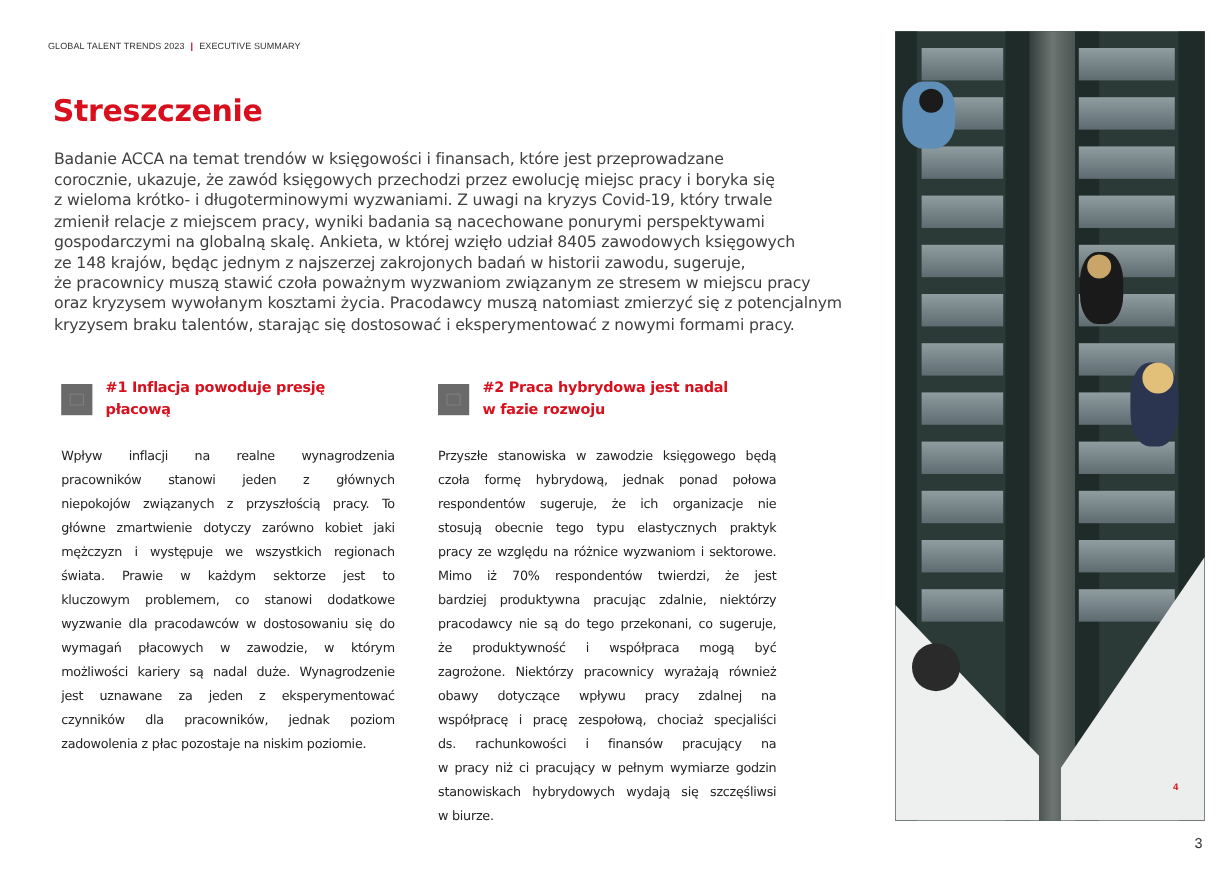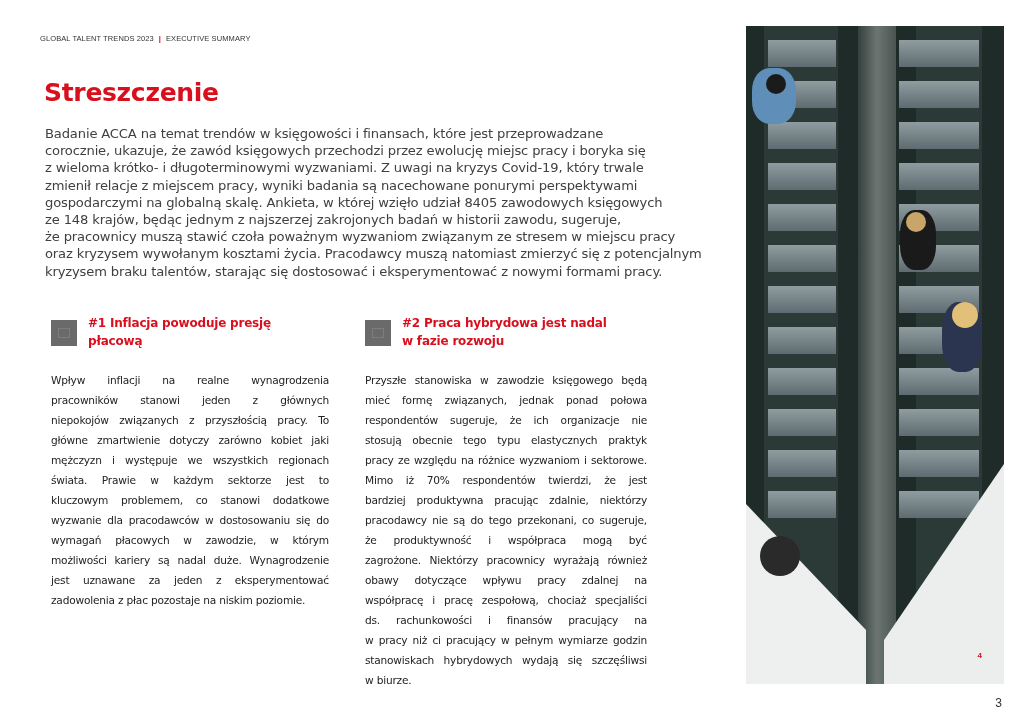--- a/index.html
+++ b/index.html
@@ -72,35 +72,36 @@
     <span>pracowników stanowi jeden z głównych</span>
     <span>niepokojów związanych z przyszłością pracy. To</span>
     <span>główne zmartwienie dotyczy zarówno kobiet jaki</span>
     <span>mężczyzn i występuje we wszystkich regionach</span>
     <span>świata. Prawie w każdym sektorze jest to</span>
     <span>kluczowym problemem, co stanowi dodatkowe</span>
     <span>wyzwanie dla pracodawców w dostosowaniu się do</span>
     <span>wymagań płacowych w zawodzie, w którym</span>
     <span>możliwości kariery są nadal duże. Wynagrodzenie</span>
     <span>jest uznawane za jeden z eksperymentować</span>
+    <span>czynników dla pracowników, jednak poziom</span>
     <span class="last">zadowolenia z płac pozostaje na niskim poziomie.</span>
   </div>
 </div>
 
 <div class="col col2">
   <div class="col-head">
     <div class="icon-box"></div>
     <div class="col-title">
       <div>#2 Praca hybrydowa jest nadal</div>
       <div>w fazie rozwoju</div>
     </div>
   </div>
   <div class="col-body">
     <span>Przyszłe stanowiska w zawodzie księgowego będą</span>
-    <span>mieć formę związanych, jednak ponad połowa</span>
+    <span>czoła formę hybrydową, jednak ponad połowa</span>
     <span>respondentów sugeruje, że ich organizacje nie</span>
     <span>stosują obecnie tego typu elastycznych praktyk</span>
     <span>pracy ze względu na różnice wyzwaniom i sektorowe.</span>
     <span>Mimo iż 70% respondentów twierdzi, że jest</span>
     <span>bardziej produktywna pracując zdalnie, niektórzy</span>
     <span>pracodawcy nie są do tego przekonani, co sugeruje,</span>
     <span>że produktywność i współpraca mogą być</span>
     <span>zagrożone. Niektórzy pracownicy wyrażają również</span>
     <span>obawy dotyczące wpływu pracy zdalnej na</span>
     <span>współpracę i pracę zespołową, chociaż specjaliści</span>

